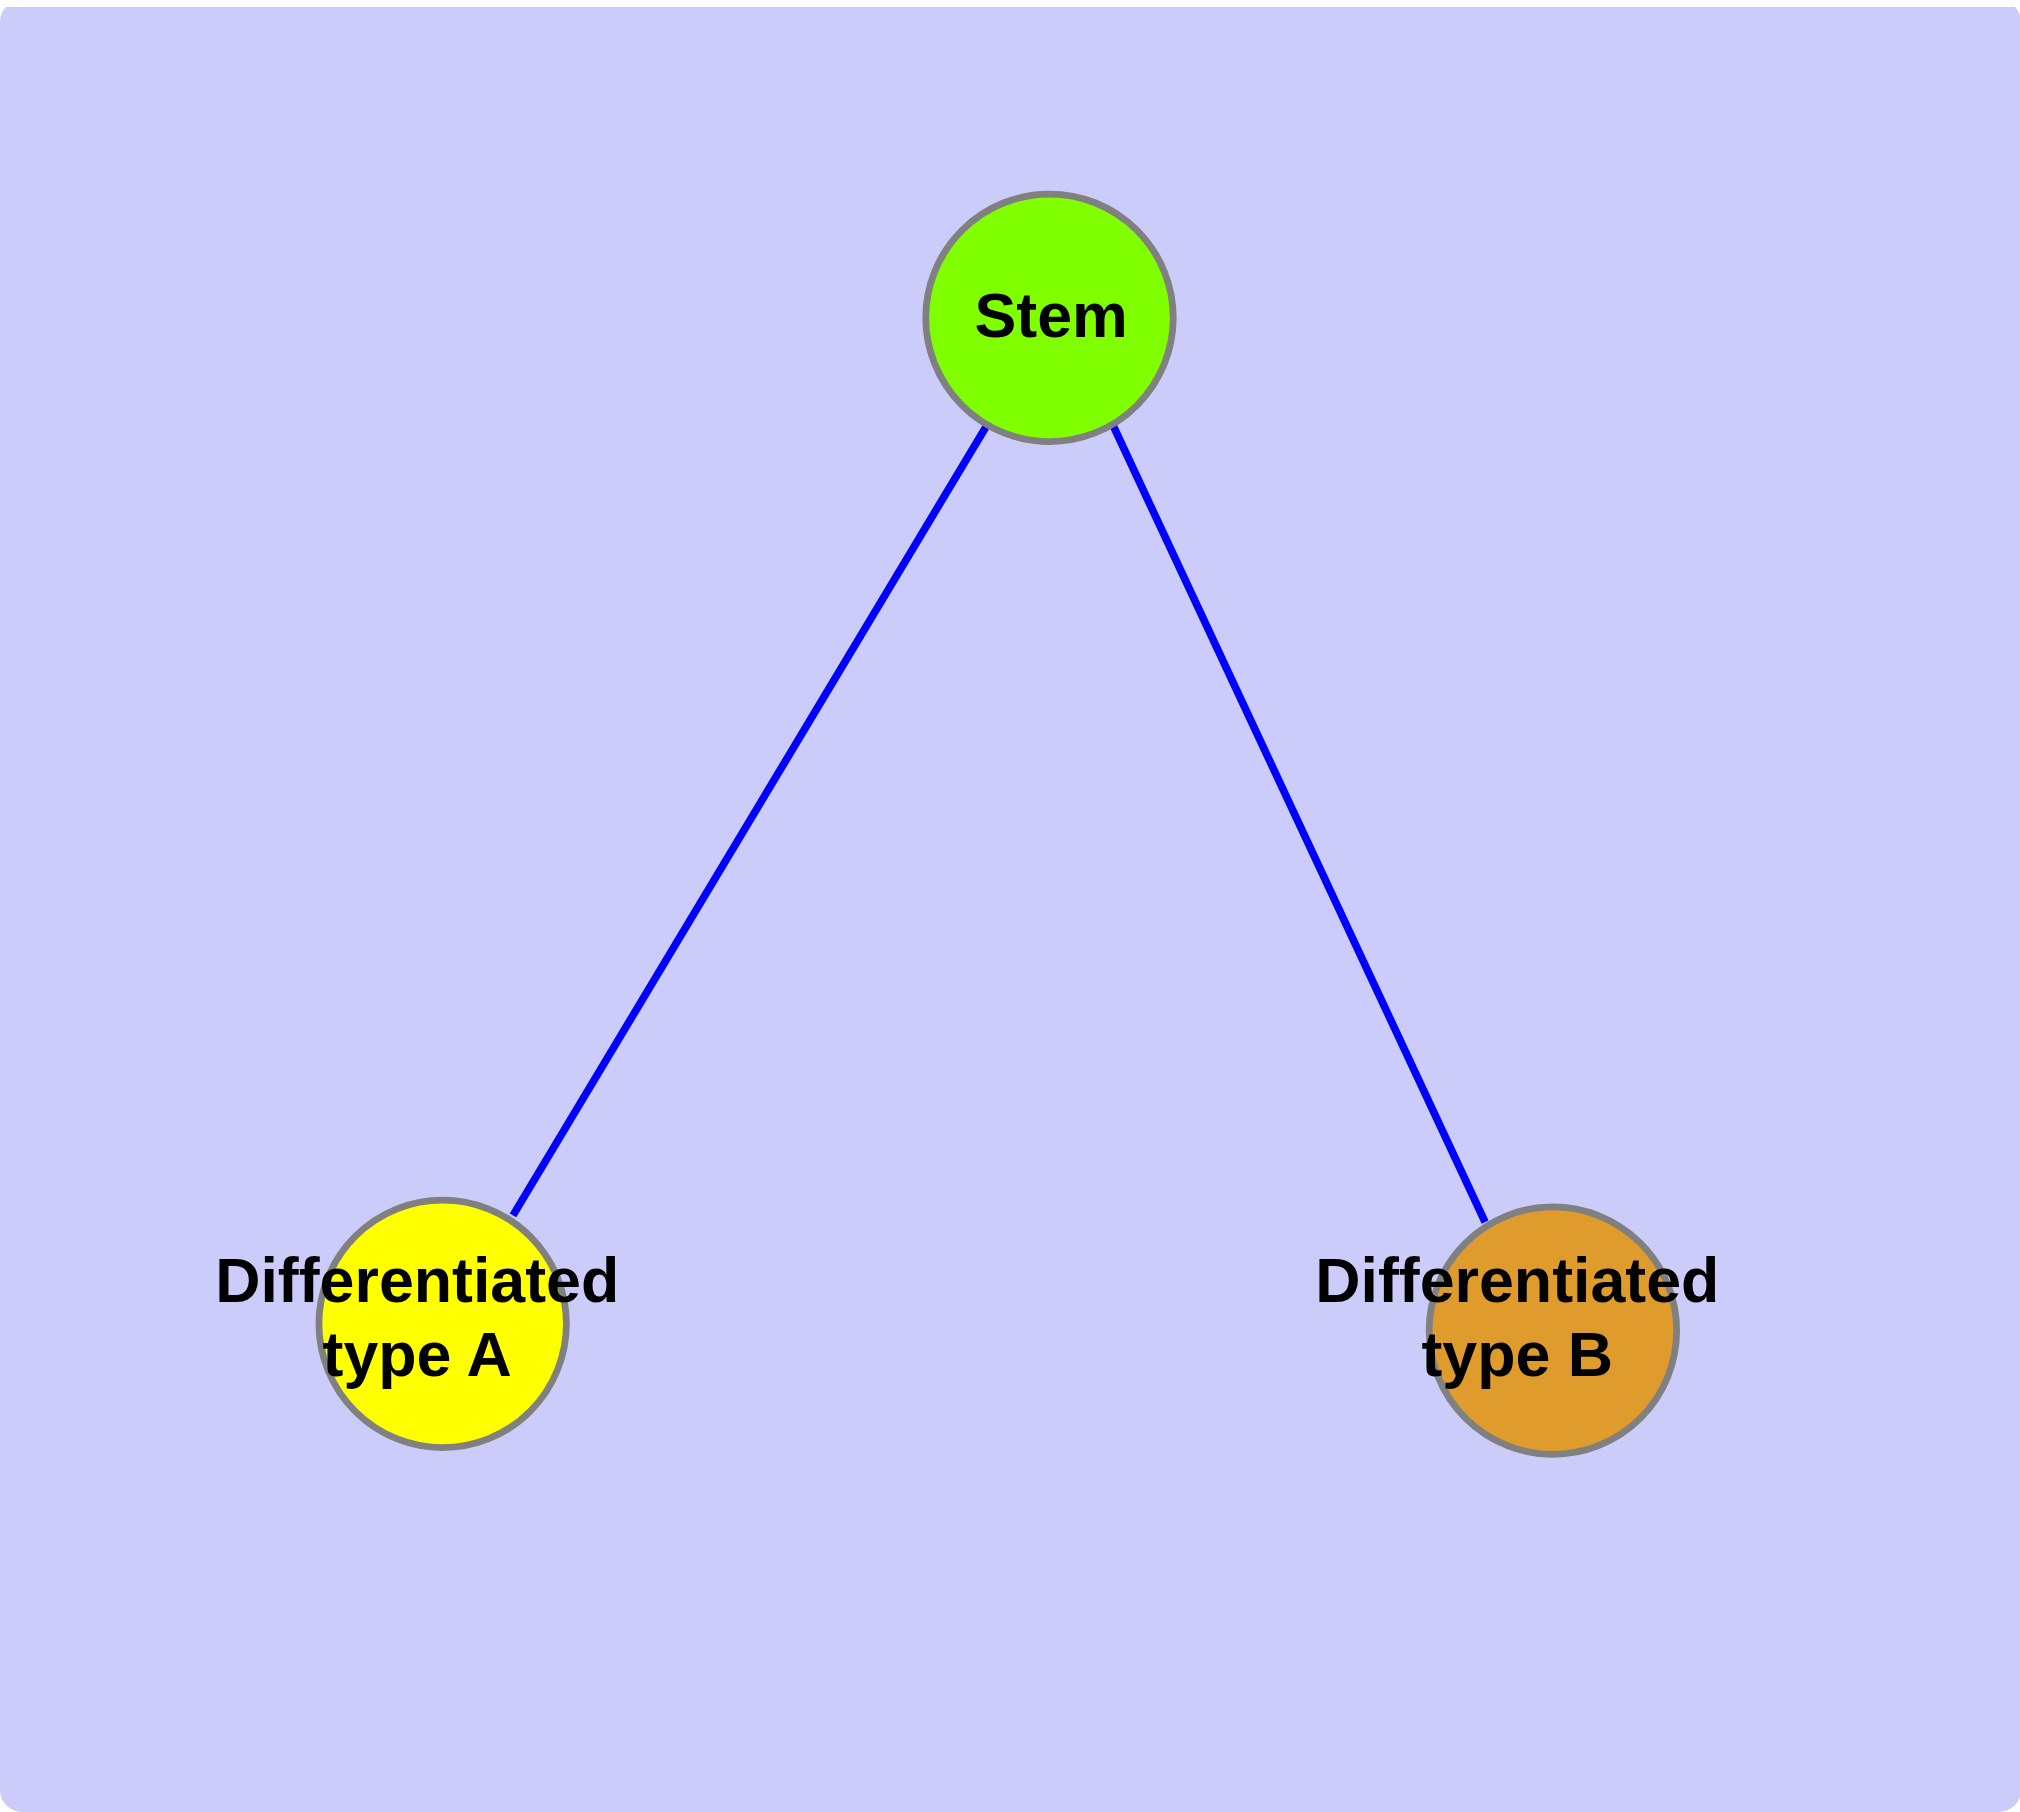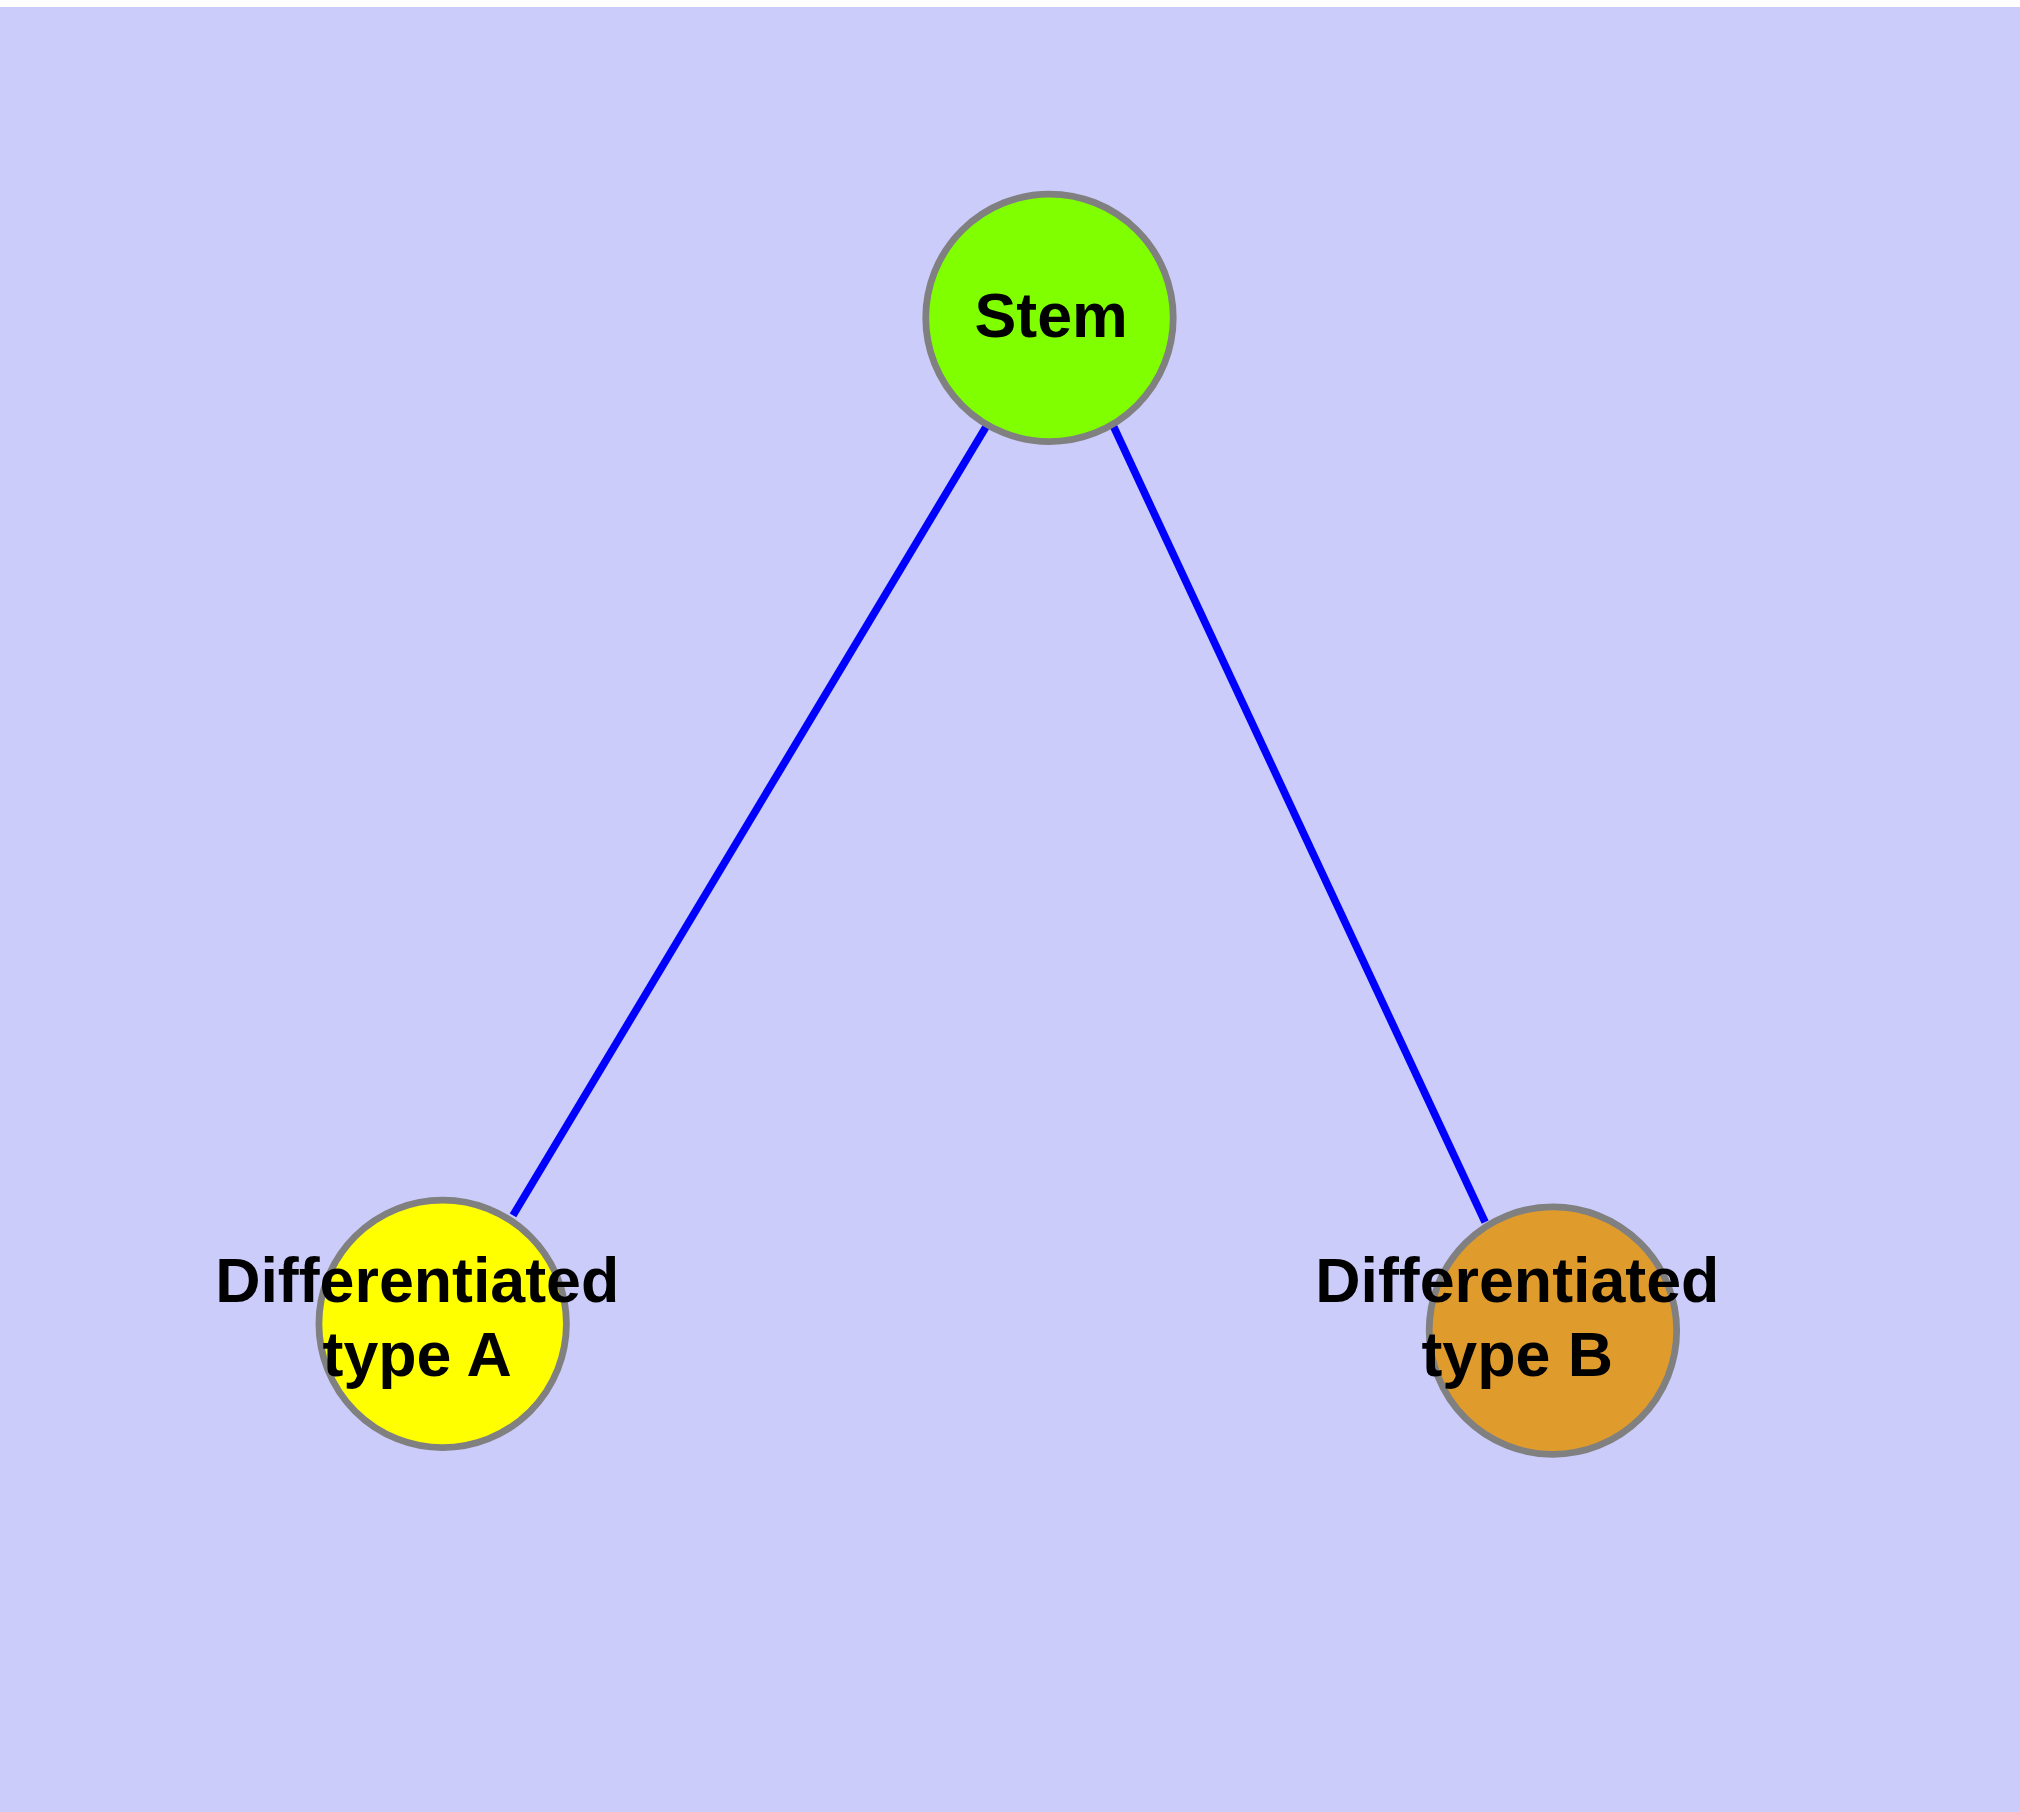--- a/index.html
+++ b/index.html
@@ -8,20 +8,21 @@
     padding: 0;
     background: #ffffff;
   }
   #stage {
     position: relative;
     width: 2021px;
     height: 1812px;
     overflow: hidden;
     background: #ffffff;
     font-family: "Liberation Sans", sans-serif;
+    border-radius: 22px;
   }
   #canvas-bg {
     position: absolute;
     left: 0;
     top: 6.8px;
     width: 2021px;
     height: 1805px;
     background: #ccccfa;
   }
   #graph-svg {

